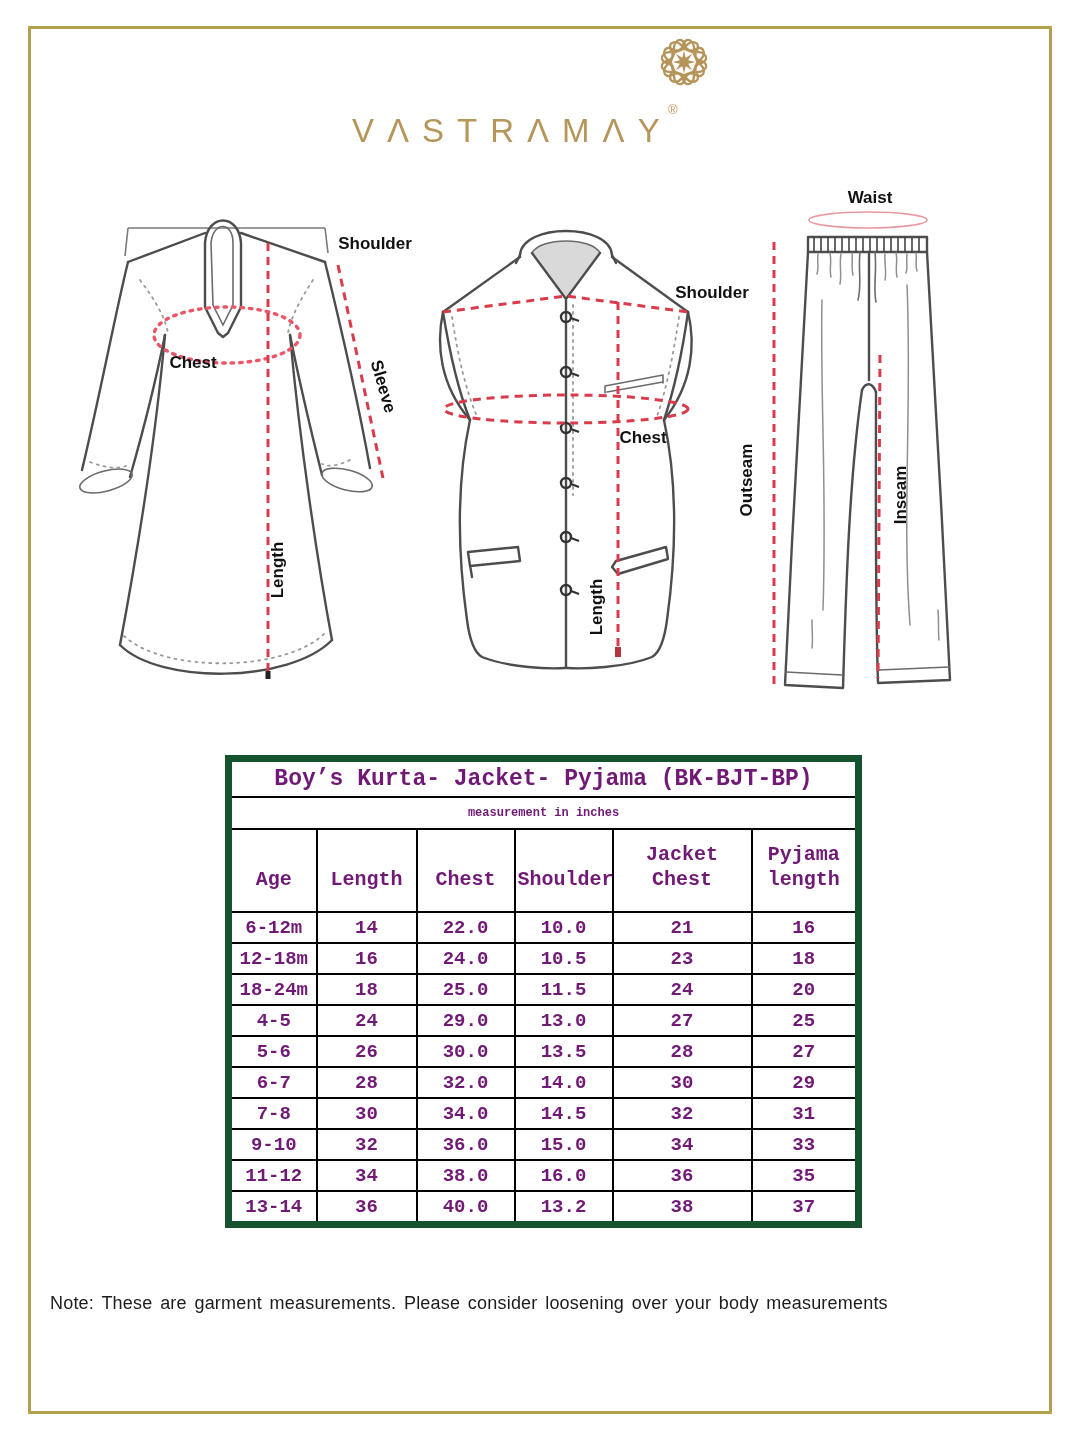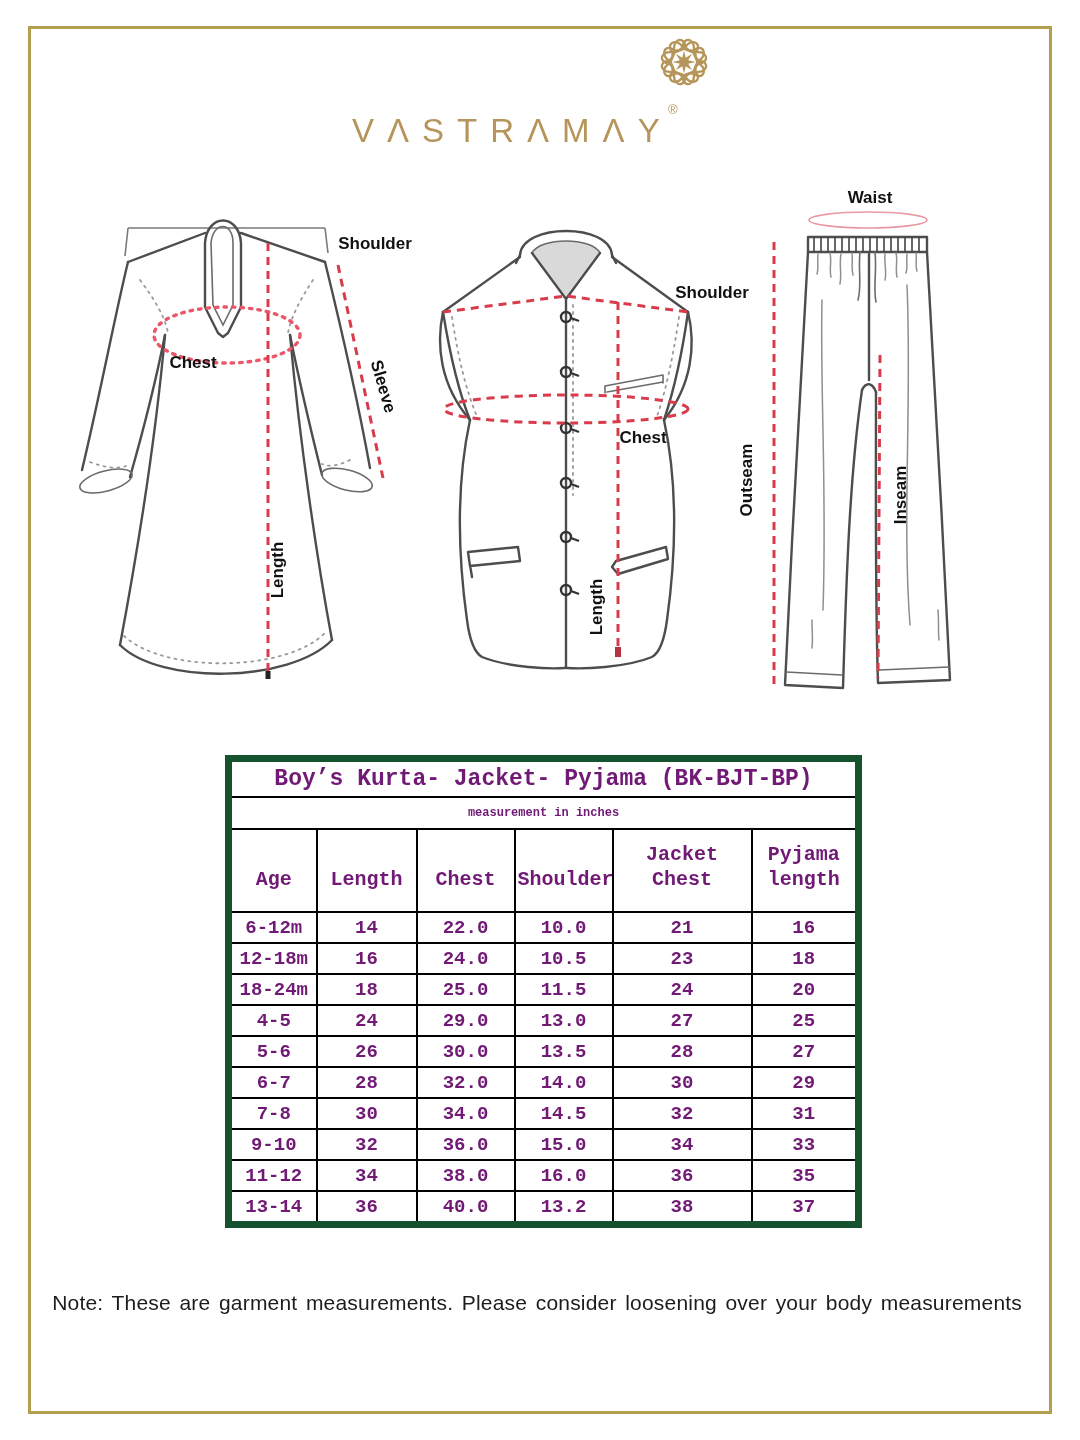--- a/index.html
+++ b/index.html
@@ -59,22 +59,21 @@
   .size-table .t-head th{
     height:62px;font-size:20px;font-weight:700;text-align:center;
     vertical-align:bottom;padding-bottom:19px;line-height:1.25;
   }
   .size-table td{
     height:29px;font-size:19px;font-weight:700;text-align:center;vertical-align:middle;
   }
   
   .note{
     position:absolute;left:50px;top:1286px;width:972px;
-    text-align:right;
-    font-size:21px;line-height:34px;color:#1c1c1c;
+    font-size:18px;line-height:34px;color:#1c1c1c;
     letter-spacing:0.2px;word-spacing:2.5px;
   }
 </style>
 </head>
 <body>
 
 <div class="page">
   <div class="gold-frame"></div>
 
   <div class="brand">VΛSTRΛMΛY</div>

